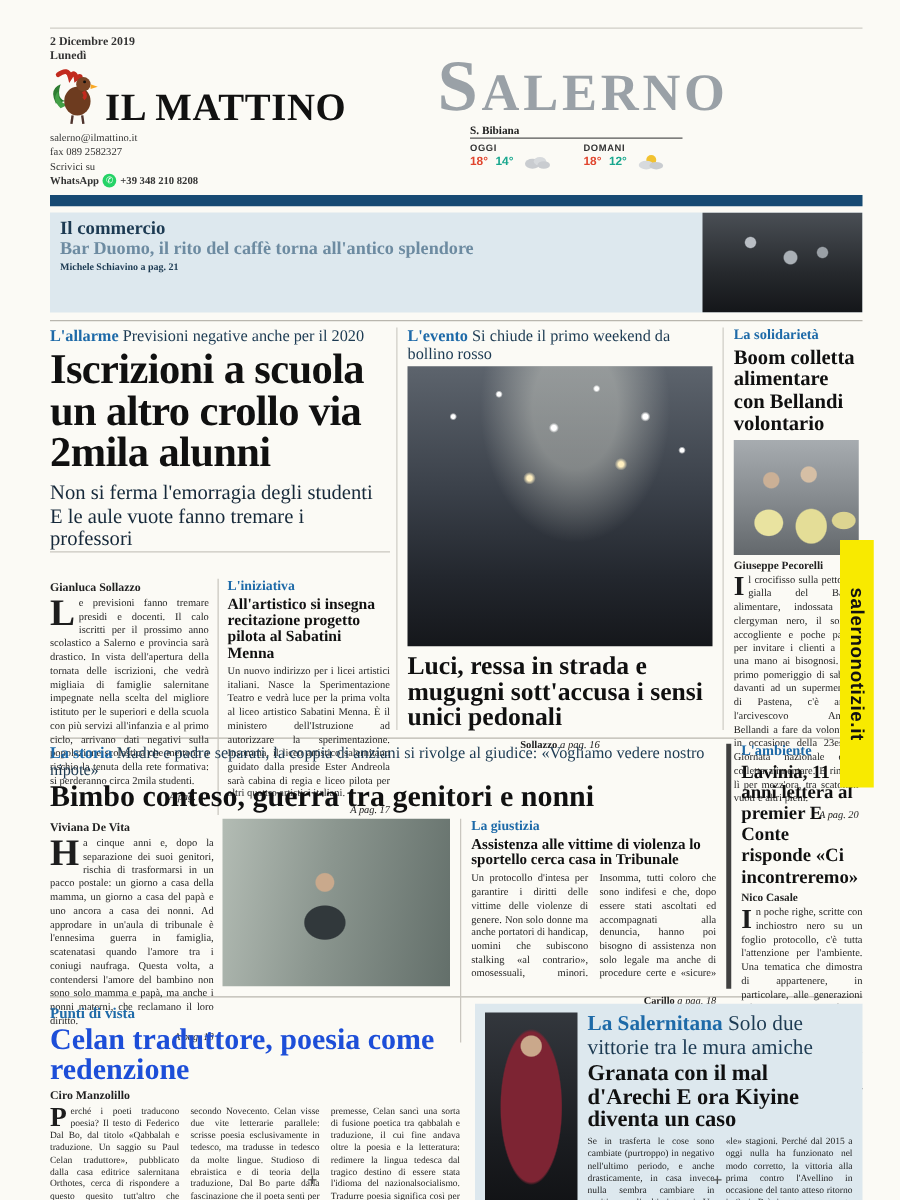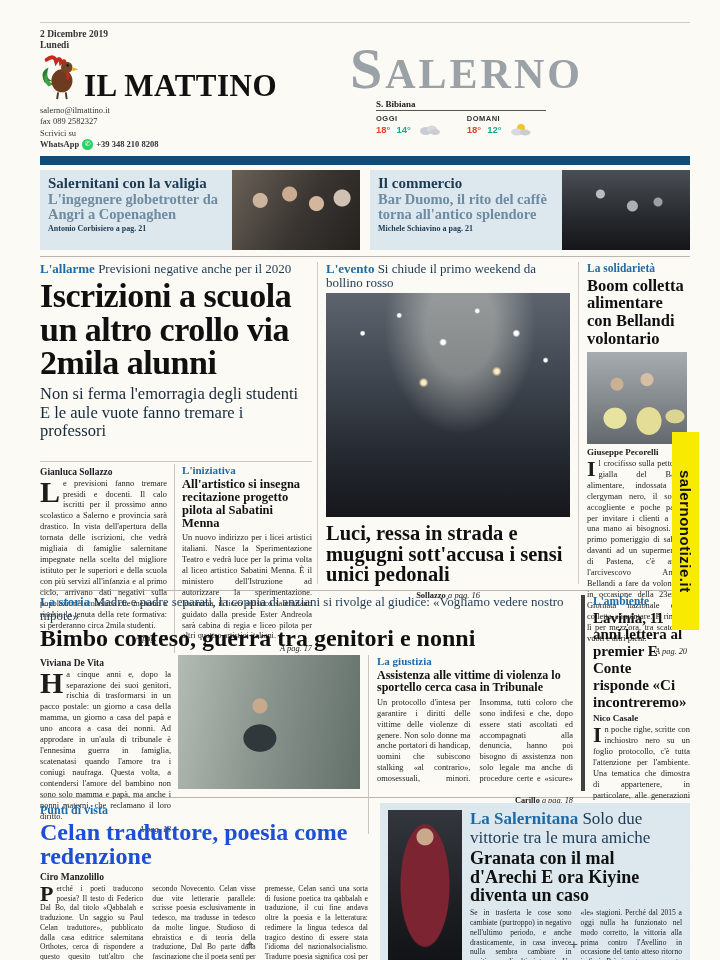--- a/index.html
+++ b/index.html
@@ -55,21 +55,21 @@
   .pageref{font-size:8.3px;font-style:italic;text-align:right;margin-top:2px;}
   .byline{font-size:9.5px;font-weight:bold;margin:3px 0 2px 0;}
   .body{font-size:8.4px;line-height:1.3;text-align:justify;color:#1d1d1d;}
   .dropcap::first-letter{float:left;font-size:22px;line-height:17px;padding:1px 3px 0 0;font-weight:bold;}
   .dropcap-lg::first-letter{float:left;font-size:30px;line-height:24px;padding:1px 3px 0 0;font-weight:bold;}
   
   .main-grid{display:flex;height:322px;}
   .col-left{width:272px;}
   .h1{font-size:34px;font-weight:bold;color:#101010;line-height:.98;letter-spacing:-.5px;margin:3px 0 6px 0;}
   .subhead{font-size:16.5px;color:#16293a;line-height:1.12;font-weight:500;}
-  .leftsplit{display:flex;margin-top:20px;border-top:1px solid #c9c6bf;padding-top:2px;}
+  .leftsplit{display:flex;margin-top:0;border-top:1px solid #c9c6bf;padding-top:21px;}
   .lbody{width:131px;padding-right:7px;}
   .iniz{width:134px;border-left:1px solid #c9c6bf;padding-left:7px;}
   .iniz-kicker{font-size:11px;font-weight:bold;color:#1e6aa8;margin-bottom:2px;}
   .iniz-title{font-size:12.5px;font-weight:bold;line-height:1.05;color:#111;margin-bottom:3px;}
   .col-center{width:253px;border-left:1px solid #cfcdc6;margin-left:5px;padding-left:8px;box-sizing:border-box;}
   .photo-lights{width:100%;height:224px;background:
      radial-gradient(circle at 15% 18%,#fff 0 1.5px,rgba(255,255,255,0) 3px),
      radial-gradient(circle at 30% 10%,#fff 0 1.5px,rgba(255,255,255,0) 3px),
      radial-gradient(circle at 48% 22%,#fff 0 2px,rgba(255,255,255,0) 4px),
      radial-gradient(circle at 62% 8%,#fff 0 1.5px,rgba(255,255,255,0) 3px),
@@ -198,28 +198,20 @@
         </div>
       </div>
     </div>
   </header>
 
   <div class="navy-bar"></div>
 
   <div class="teasers">
     <div class="teaser">
       <div class="t-text">
-        <div class="t-kicker">Salernitani con la valigia</div>
-        <div class="t-title">L'ingegnere globetrotter da Angri a Copenaghen</div>
-        <div class="t-byline">Antonio Corbisiero a pag. 21</div>
-      </div>
-      <div class="t-photo photo-selfie"></div>
-    </div>
-    <div class="teaser">
-      <div class="t-text">
         <div class="t-kicker">Il commercio</div>
         <div class="t-title">Bar Duomo, il rito del caffè torna all'antico splendore</div>
         <div class="t-byline">Michele Schiavino a pag. 21</div>
       </div>
       <div class="t-photo photo-bar"></div>
     </div>
   </div>
 
   <div class="rule"></div>
 

